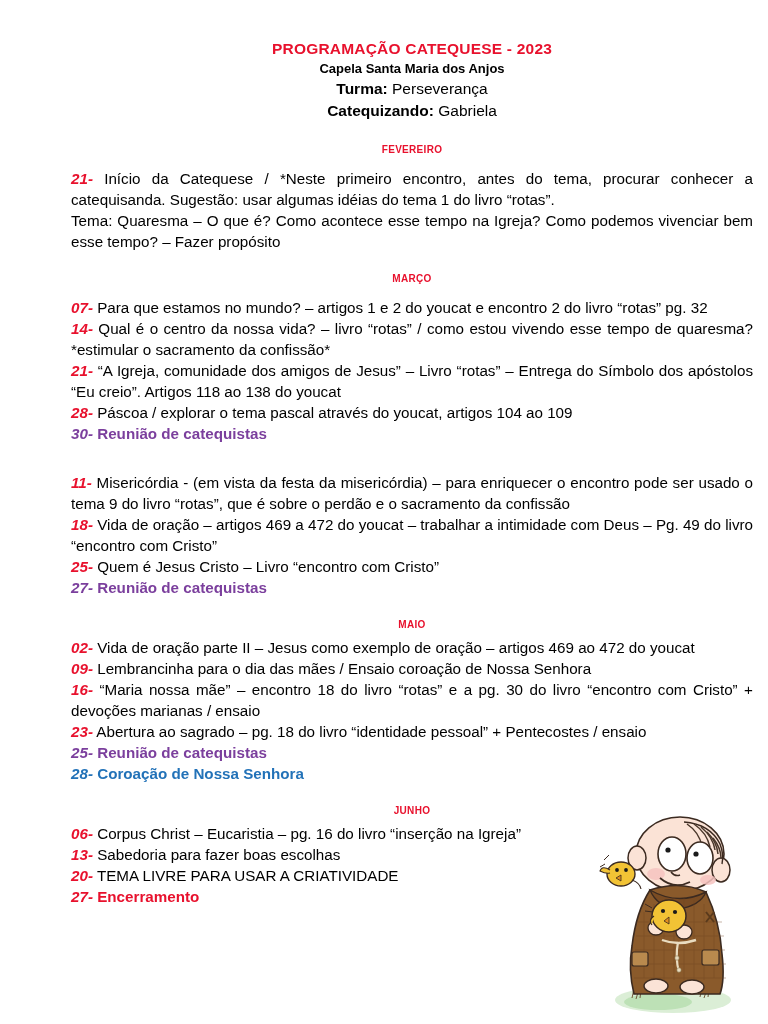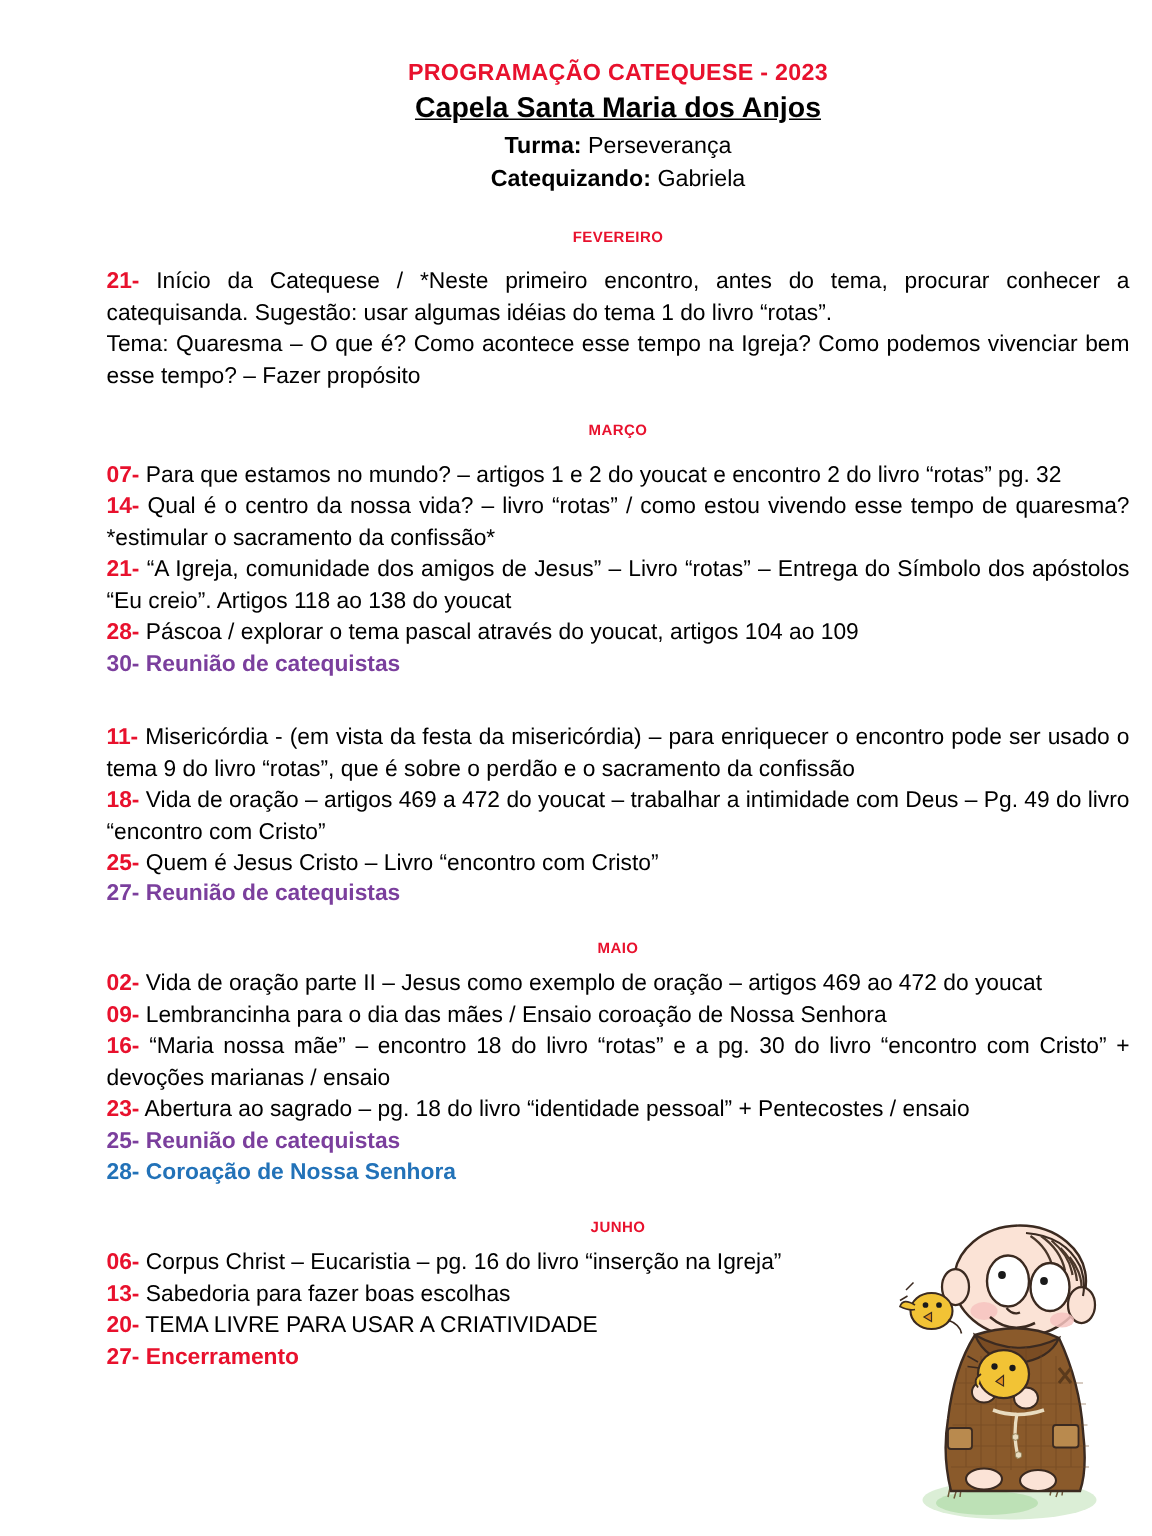--- a/index.html
+++ b/index.html
@@ -35,25 +35,24 @@
     margin-top: 38px;
   }
   .doc-title {
     font-size: 15.5px;
     font-weight: bold;
     color: #E8112D;
     letter-spacing: 0.2px;
     line-height: 1.42;
   }
   .doc-subtitle {
-    font-size: 19px;
+    font-size: 13px;
     font-weight: bold;
     color: #000000;
     line-height: 1.42;
-    text-decoration: underline;
   }
   .doc-field {
     font-size: 15.5px;
     color: #000000;
     line-height: 1.42;
   }
   .doc-field .fld-label {
     font-weight: bold;
   }
   .doc-field .fld-value {
@@ -79,20 +78,21 @@
     line-height: 1.38;
     color: #000000;
     text-align: justify;
     text-justify: inter-word;
     margin: 0;
   }
   .entry .day {
     font-weight: bold;
     color: #E8112D;
     white-space: nowrap;
+    font-style: italic;
   }
   .entry .body {
     font-weight: normal;
   }
   
   .entry.purple,
   .entry.purple .day,
   .entry.purple .body {
     color: #7B3F9D;
     font-weight: bold;

